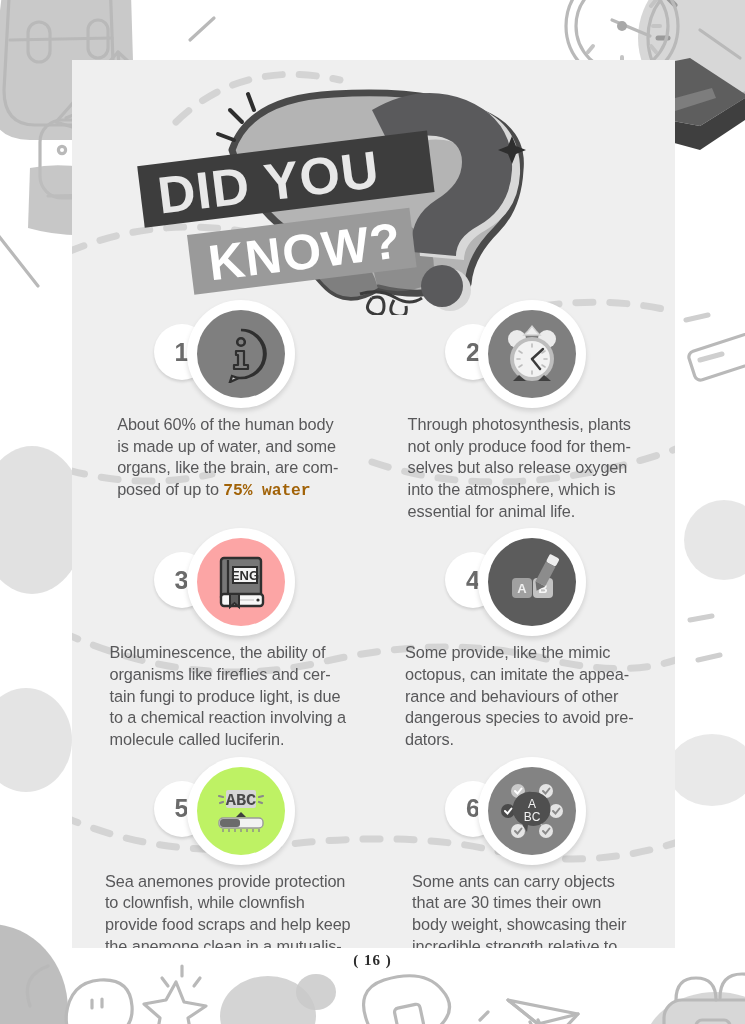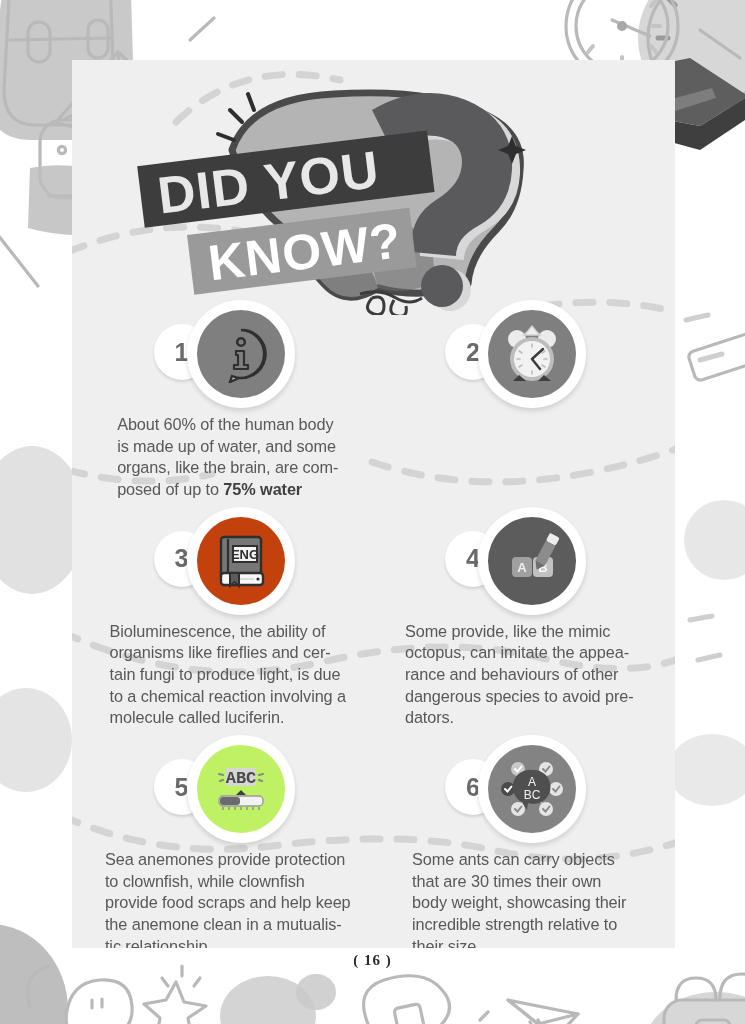--- a/index.html
+++ b/index.html
@@ -90,21 +90,21 @@
   }
   .fact-text {
     font-size: 16.3px;
     line-height: 1.33;
     color: #58585a;
     letter-spacing: -0.1px;
     max-width: 280px;
     padding: 0 4px;
     white-space: pre-line;
   }
-  .fact-text b { font-weight: 700; color: #404040; }
+  .fact-text b { font-weight: 700; color: #a16207; font-family: Liberation Mono, monospace; }
 
   
   #page-number {
     position: absolute;
     left: 0; top: 952px;
     width: 745px;
     text-align: center;
     font-family: "Liberation Serif", serif;
     font-size: 15px;
     font-weight: 700;
@@ -353,27 +353,32 @@
                   <line x1="18" y1="28" x2="21" y2="30"></line>
                 </g>
                 <line x1="31" y1="36" x2="42" y2="26" stroke="#3a3a3a" stroke-width="2.4" stroke-linecap="round"></line>
                 <line x1="31" y1="36" x2="39" y2="46" stroke="#3a3a3a" stroke-width="2.4" stroke-linecap="round"></line>
                 <path d="M12 58 l6 -6 l7 6 z" fill="#3f3f3f"></path>
                 <path d="M37 58 l6 -6 l7 6 z" fill="#3f3f3f"></path>
               </svg>
             </div>
           </div>
         </div>
+        <div class="fact-text">Through photosynthesis, plants
+not only produce food for them-
+selves but also release oxygen
+into the atmosphere, which is
+essential for animal life.</div>
       </div>
 
       <div class="fact">
         <div class="badge-wrap">
           <div class="num-chip">3</div>
           <div class="icon-ring">
-            <div class="icon-disc" style="background:#c2410c">
+            <div class="icon-disc" style="background:#fca5a5">
               <svg width="58" height="58" viewBox="0 0 58 58">
                 <rect x="9" y="5" width="40" height="42" rx="3" fill="#777777" stroke="#2f2f2f" stroke-width="2.4"></rect>
                 <line x1="16" y1="7" x2="16" y2="45" stroke="#2f2f2f" stroke-width="2.2"></line>
                 <rect x="21" y="14" width="24" height="16" fill="#f4f4f4" stroke="#2f2f2f" stroke-width="2"></rect>
                 <text x="33" y="27" text-anchor="middle" font-family="Liberation Sans, sans-serif" font-size="13" font-weight="700" fill="#2f2f2f">ENG</text>
                 <rect x="9" y="41" width="42" height="12" rx="3" fill="#f7f7f7" stroke="#2f2f2f" stroke-width="2.4"></rect>
                 <line x1="20" y1="47" x2="42" y2="47" stroke="#d2d2d2" stroke-width="1.6"></line>
                 <circle cx="46" cy="47" r="1.6" fill="#2f2f2f"></circle>
                 <path d="M18 41 h9 v13 l -4.5 -4 l -4.5 4 z" fill="#5c5c5c" stroke="#2f2f2f" stroke-width="2"></path>
               </svg>

